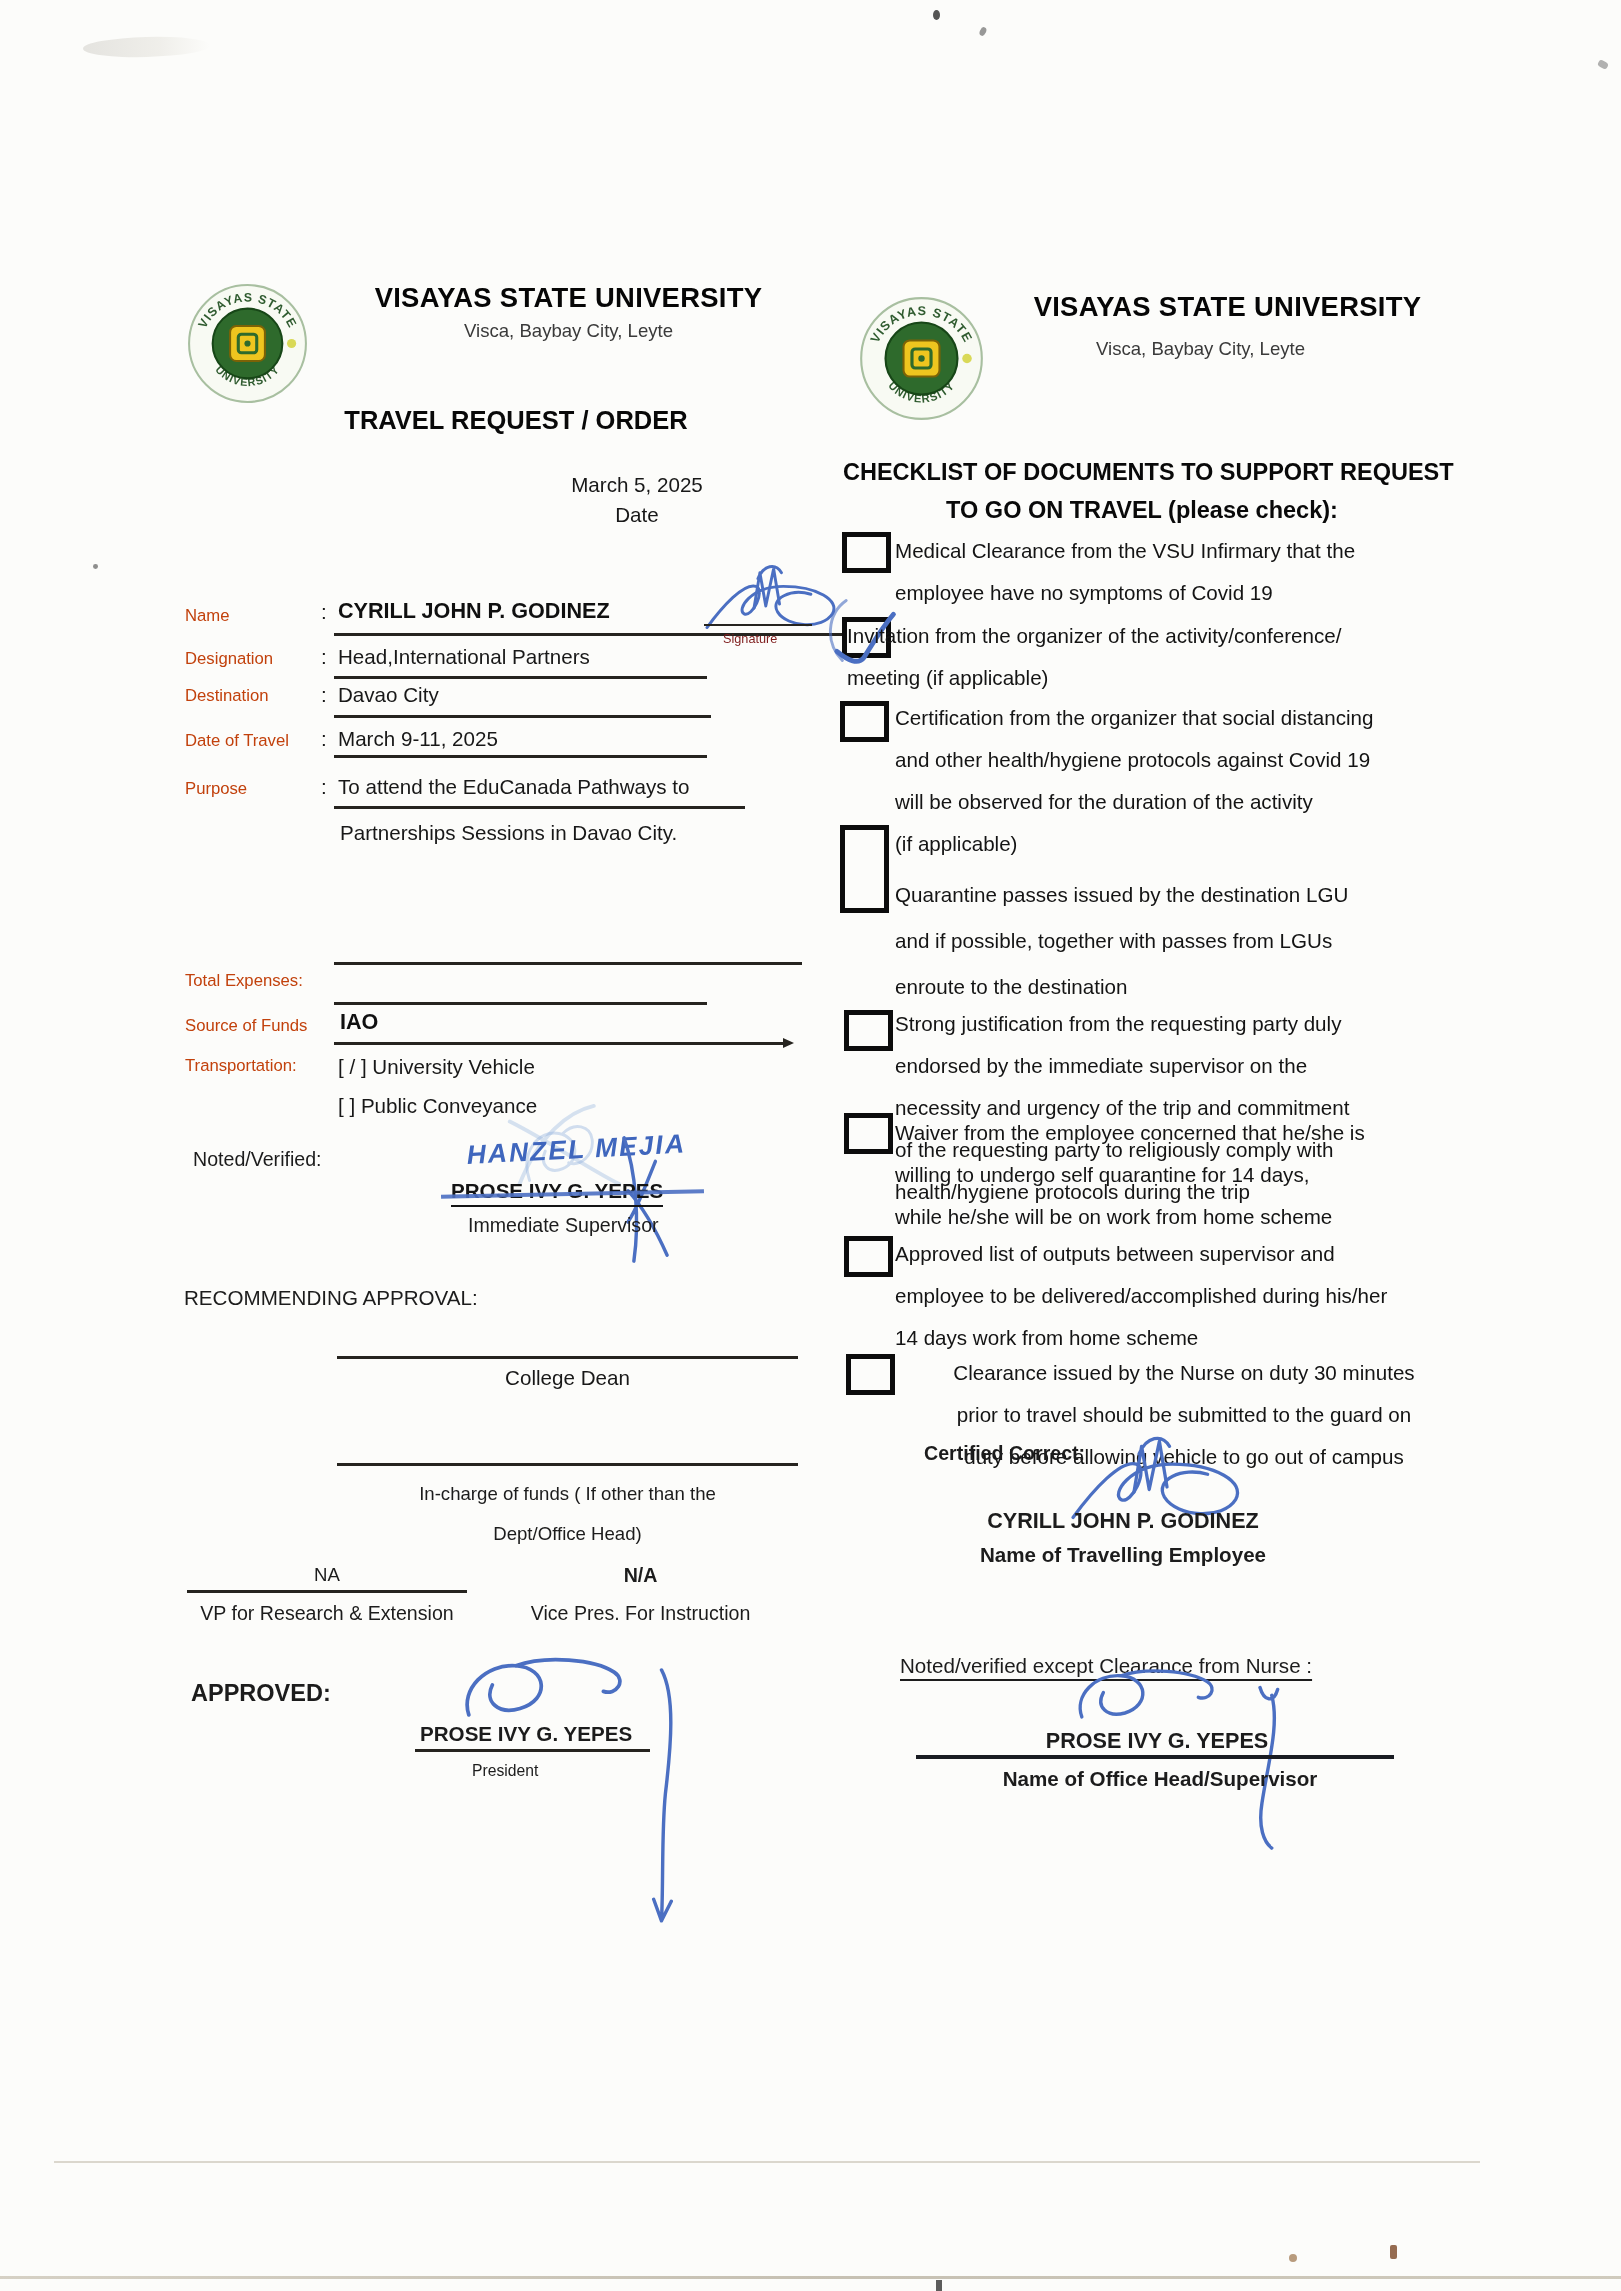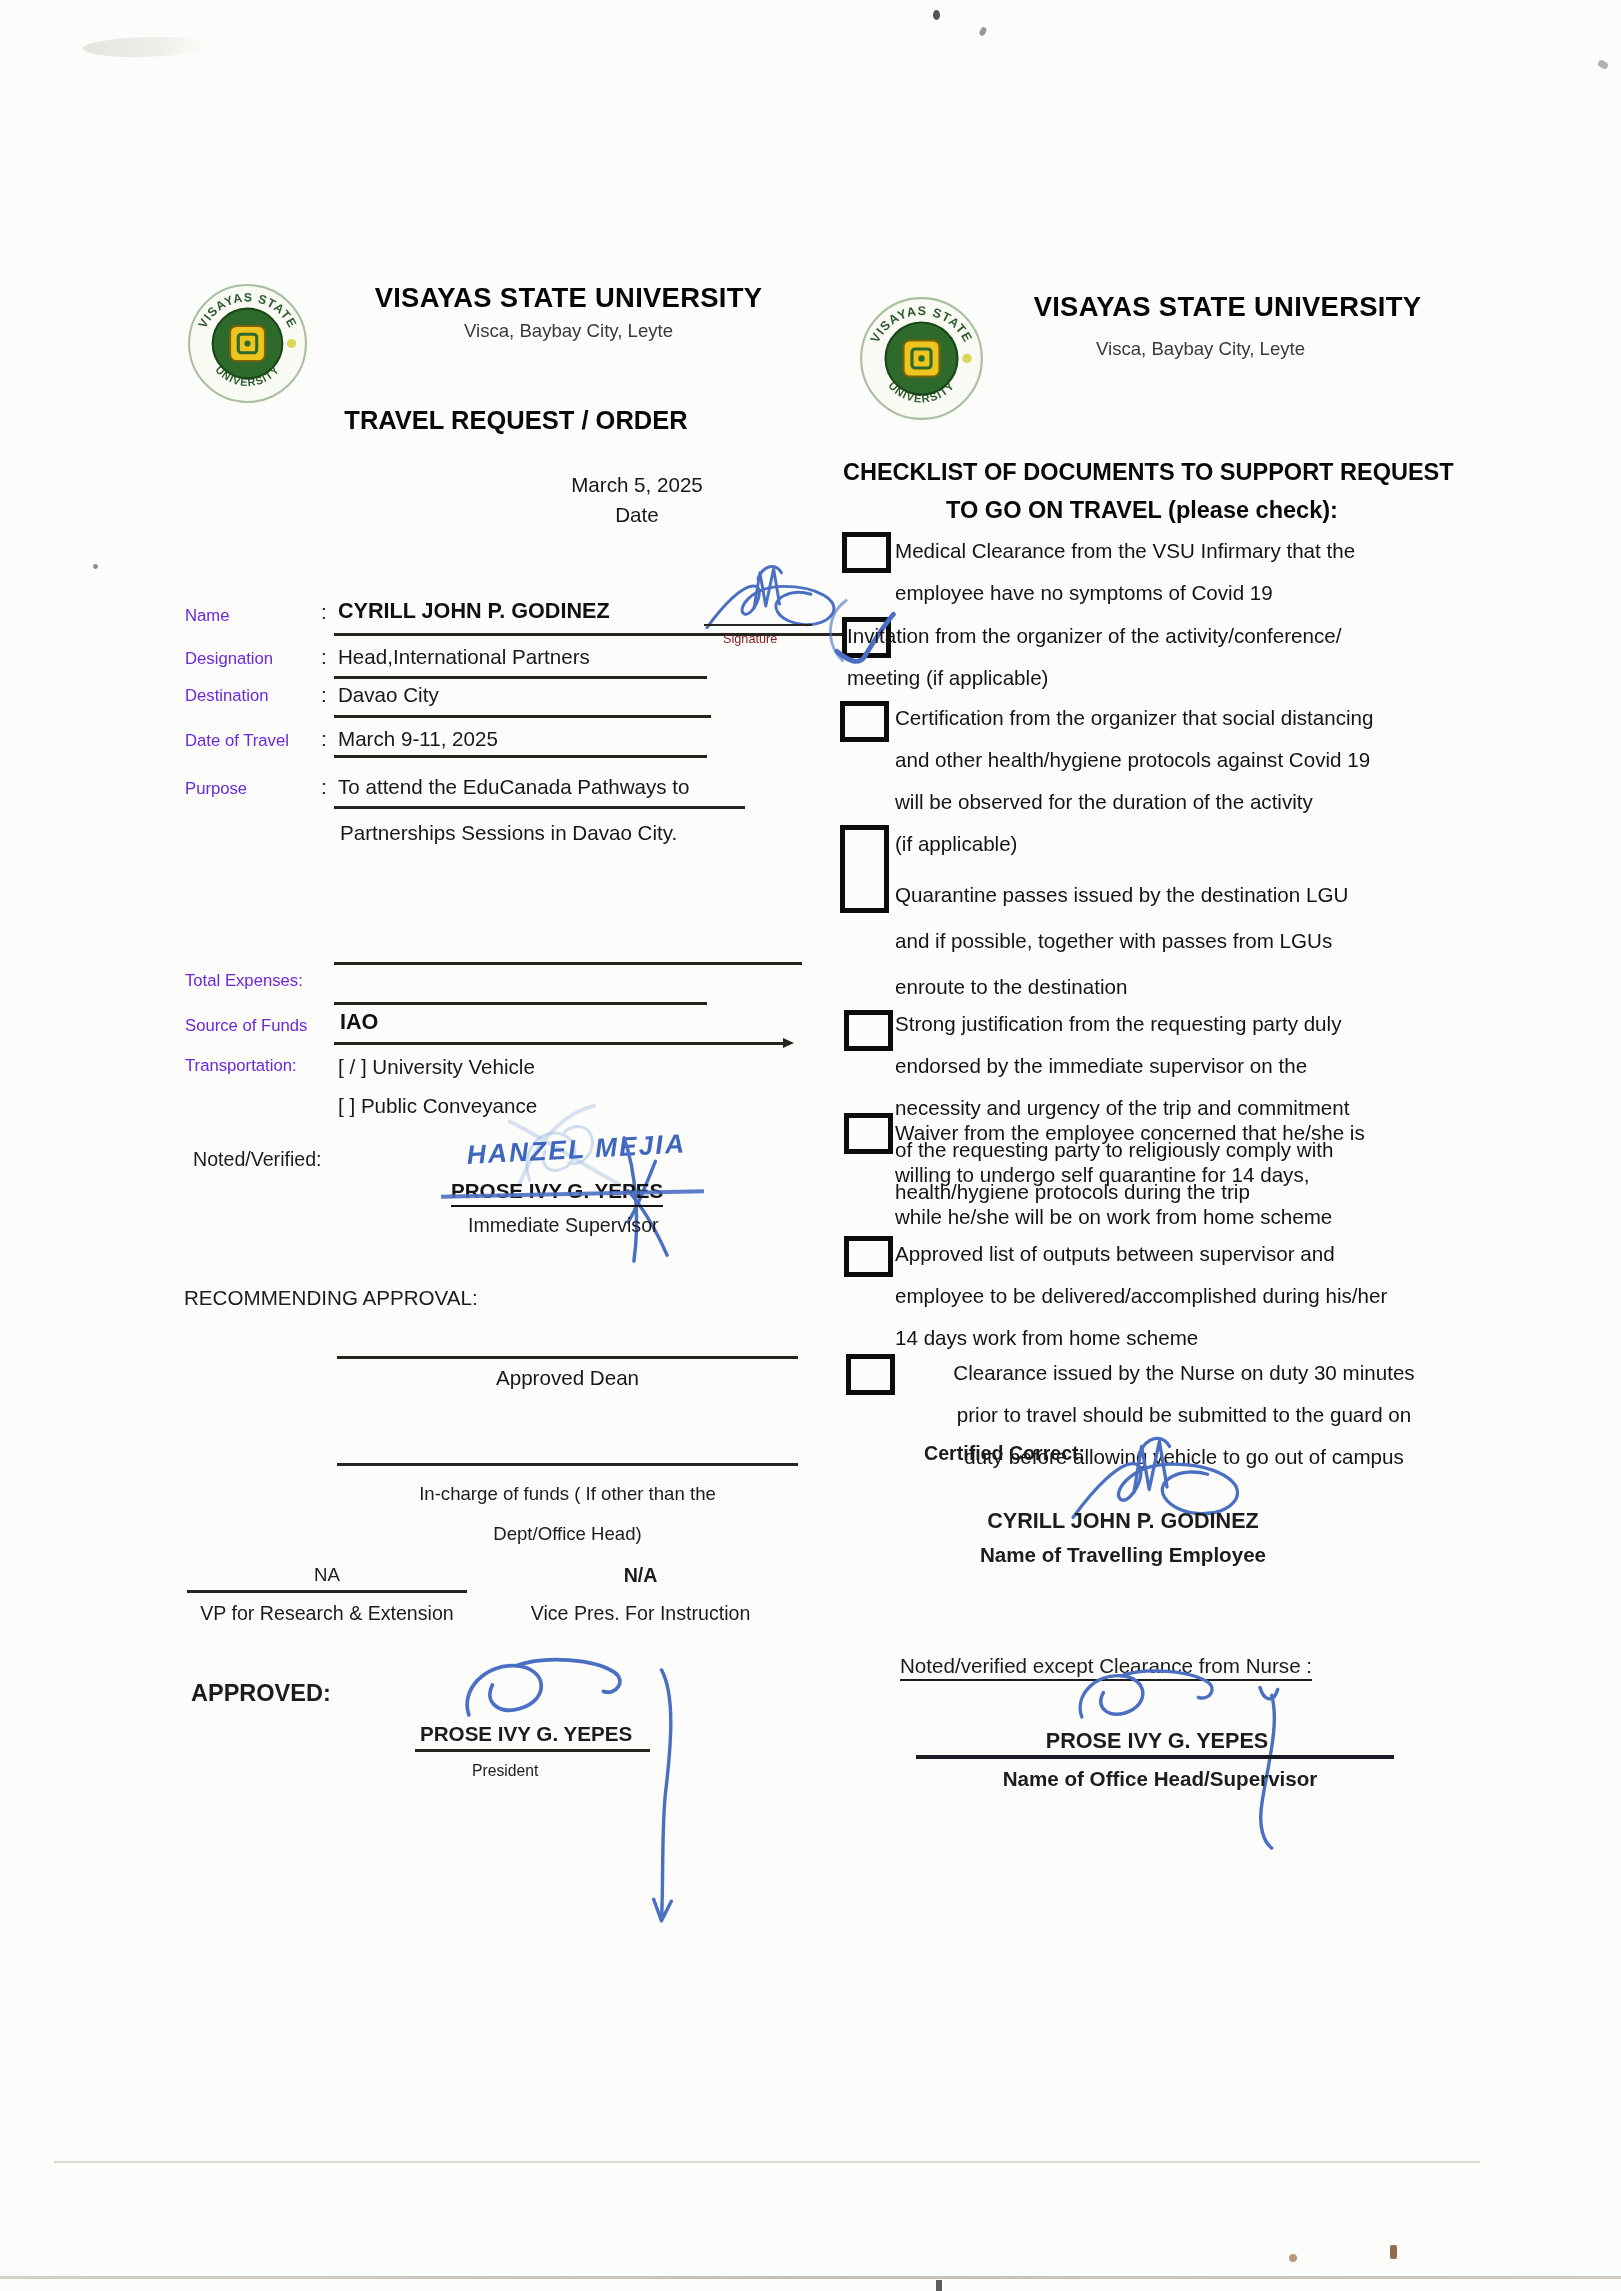--- a/index.html
+++ b/index.html
@@ -7,21 +7,21 @@
         font-family:"Liberation Sans",sans-serif;color:#1c1c1c;}
   .abs{position:absolute;}
   .nw{white-space:nowrap;}
   .pre{white-space:pre-line;}
   .b{font-weight:bold;}
   .ctr{text-align:center;}
   .uni{font-size:27.4px;font-weight:bold;color:#060606;letter-spacing:0.3px;}
   .addr{font-size:18.6px;color:#3a3a3a;}
   .doctitle{font-size:25.5px;font-weight:bold;color:#090909;}
   .cktitle{font-size:23.5px;font-weight:bold;color:#090909;line-height:39px;}
-  .lbl{font-size:16.7px;color:#6d28d9;}
+  .lbl{font-size:16.7px;color:#c2410c;}
   .val{font-size:20.6px;color:#181818;}
   .valb{font-size:21.6px;font-weight:bold;color:#101010;}
   .line{background:#26241f;height:2.9px;}
   .cl-text{font-size:20.6px;line-height:42px;color:#141414;white-space:pre-line;}
   .cbx{width:39px;height:31px;border:5.9px solid #0c0c0c;background:transparent;}
   .cbx .check{display:none;position:absolute;left:-13.7px;top:-11.8px;overflow:visible;}
   .cbx.checked .check{display:block;}
   .sig path{stroke:#4b6fc2;fill:none;stroke-linecap:round;stroke-linejoin:round;}
   .sig.faint path{stroke:#8fb0dd;}
   .hand{font-size:26.5px;color:#3f66bd;font-weight:bold;font-style:italic;letter-spacing:2px;
@@ -121,21 +121,21 @@
   <svg class="abs sig" style="left:616px;top:1132px" width="69" height="137" viewBox="0 0 70 140">
     <path d="M8,6 C20,40 24,90 18,132 M40,30 C28,60 20,80 12,92 M12,60 C30,80 44,108 52,126" stroke-width="3.5"></path>
   </svg>
   <div class="abs struckname nw" style="left:451px;top:1179px;">PROSE IVY G. YEPES</div>
   <div class="abs bluestrike" style="left:441px;top:1192px;width:263px;"></div>
   <div class="abs nw" style="left:468px;top:1214px;font-size:19.6px;">Immediate Supervisor</div>
 
   <div class="abs nw" style="left:184px;top:1286px;font-size:20.6px;">RECOMMENDING APPROVAL:</div>
 
   <div class="abs line" style="left:337px;top:1356px;width:461px;"></div>
-  <div class="abs val ctr nw" style="left:337px;top:1366px;width:461px;">Approved Dean</div>
+  <div class="abs val ctr nw" style="left:337px;top:1366px;width:461px;">College Dean</div>
 
   <div class="abs line" style="left:337px;top:1463px;width:461px;"></div>
   <div class="abs ctr pre" style="left:337px;top:1474px;width:461px;font-size:18.6px;line-height:40px;">In-charge of  funds ( If other than the
 Dept/Office Head)</div>
 
   <div class="abs ctr nw" style="left:187px;top:1564px;width:280px;font-size:18.6px;">NA</div>
   <div class="abs line" style="left:187px;top:1590px;width:280px;"></div>
   <div class="abs ctr nw" style="left:187px;top:1602px;width:280px;font-size:19.6px;">VP for Research &amp; Extension</div>
   <div class="abs ctr nw b" style="left:518px;top:1564px;width:245px;font-size:19.6px;">N/A</div>
   <div class="abs ctr nw" style="left:518px;top:1602px;width:245px;font-size:19.6px;">Vice Pres. For Instruction</div>

